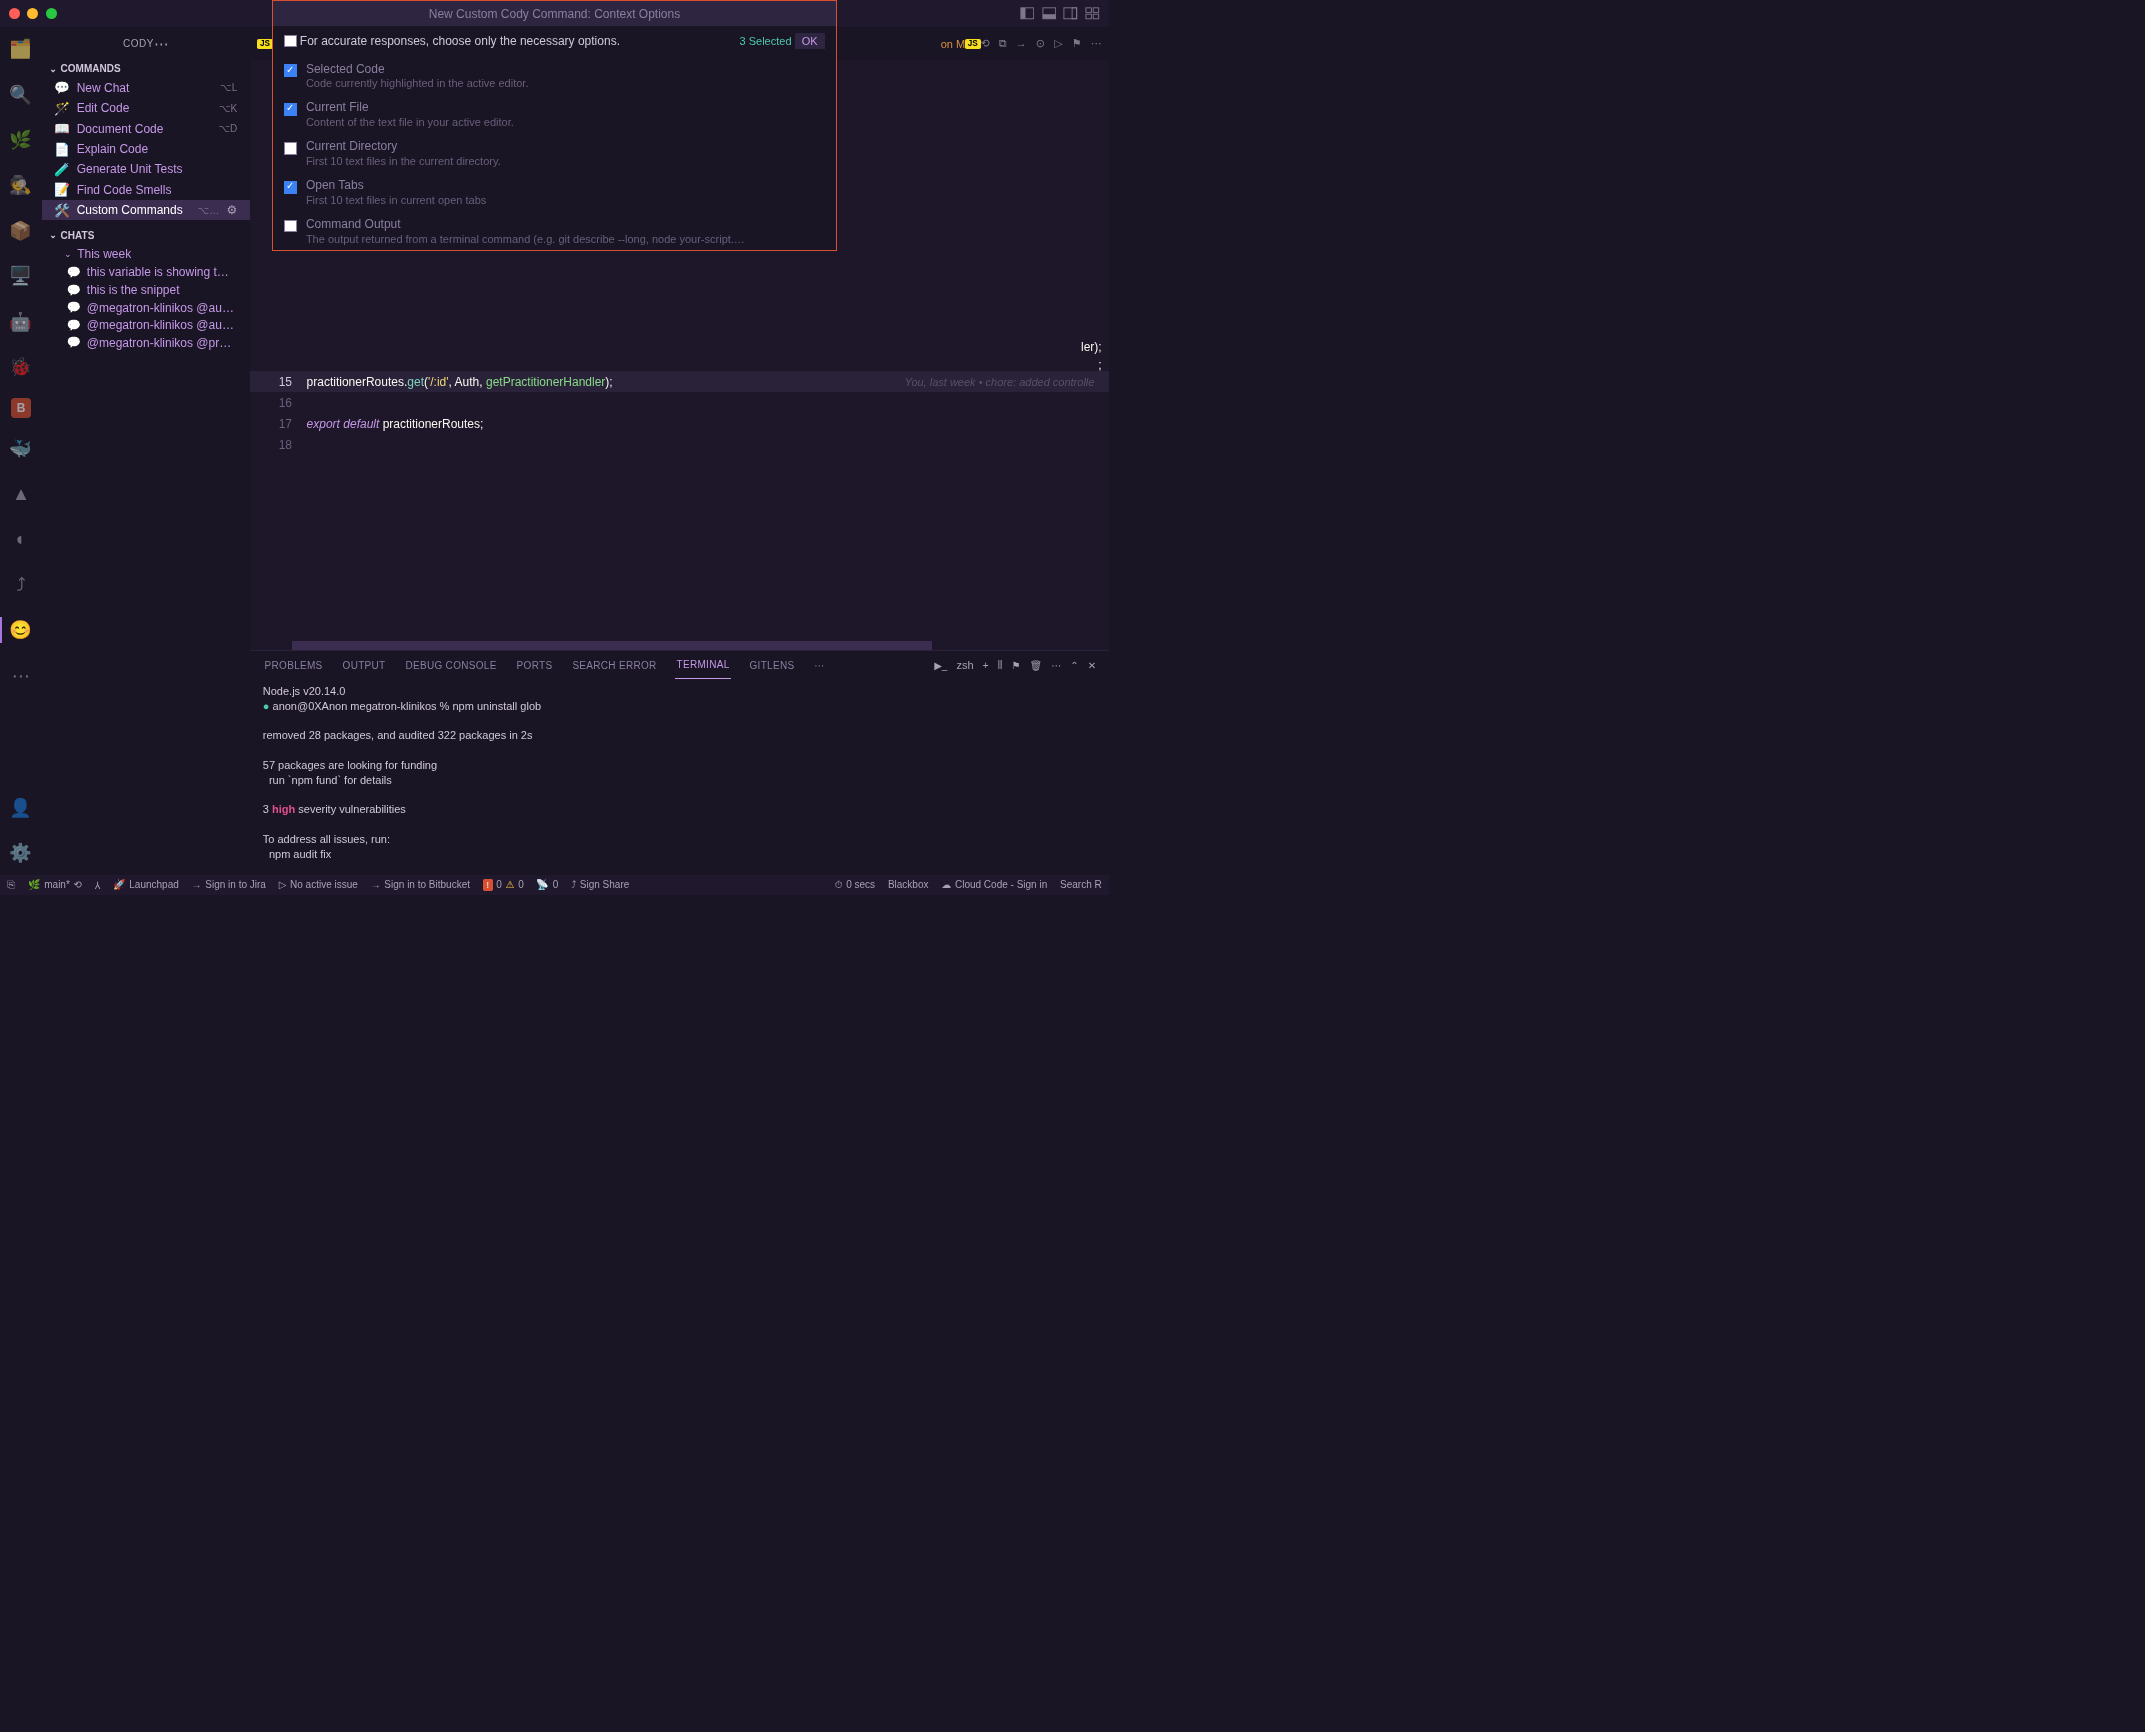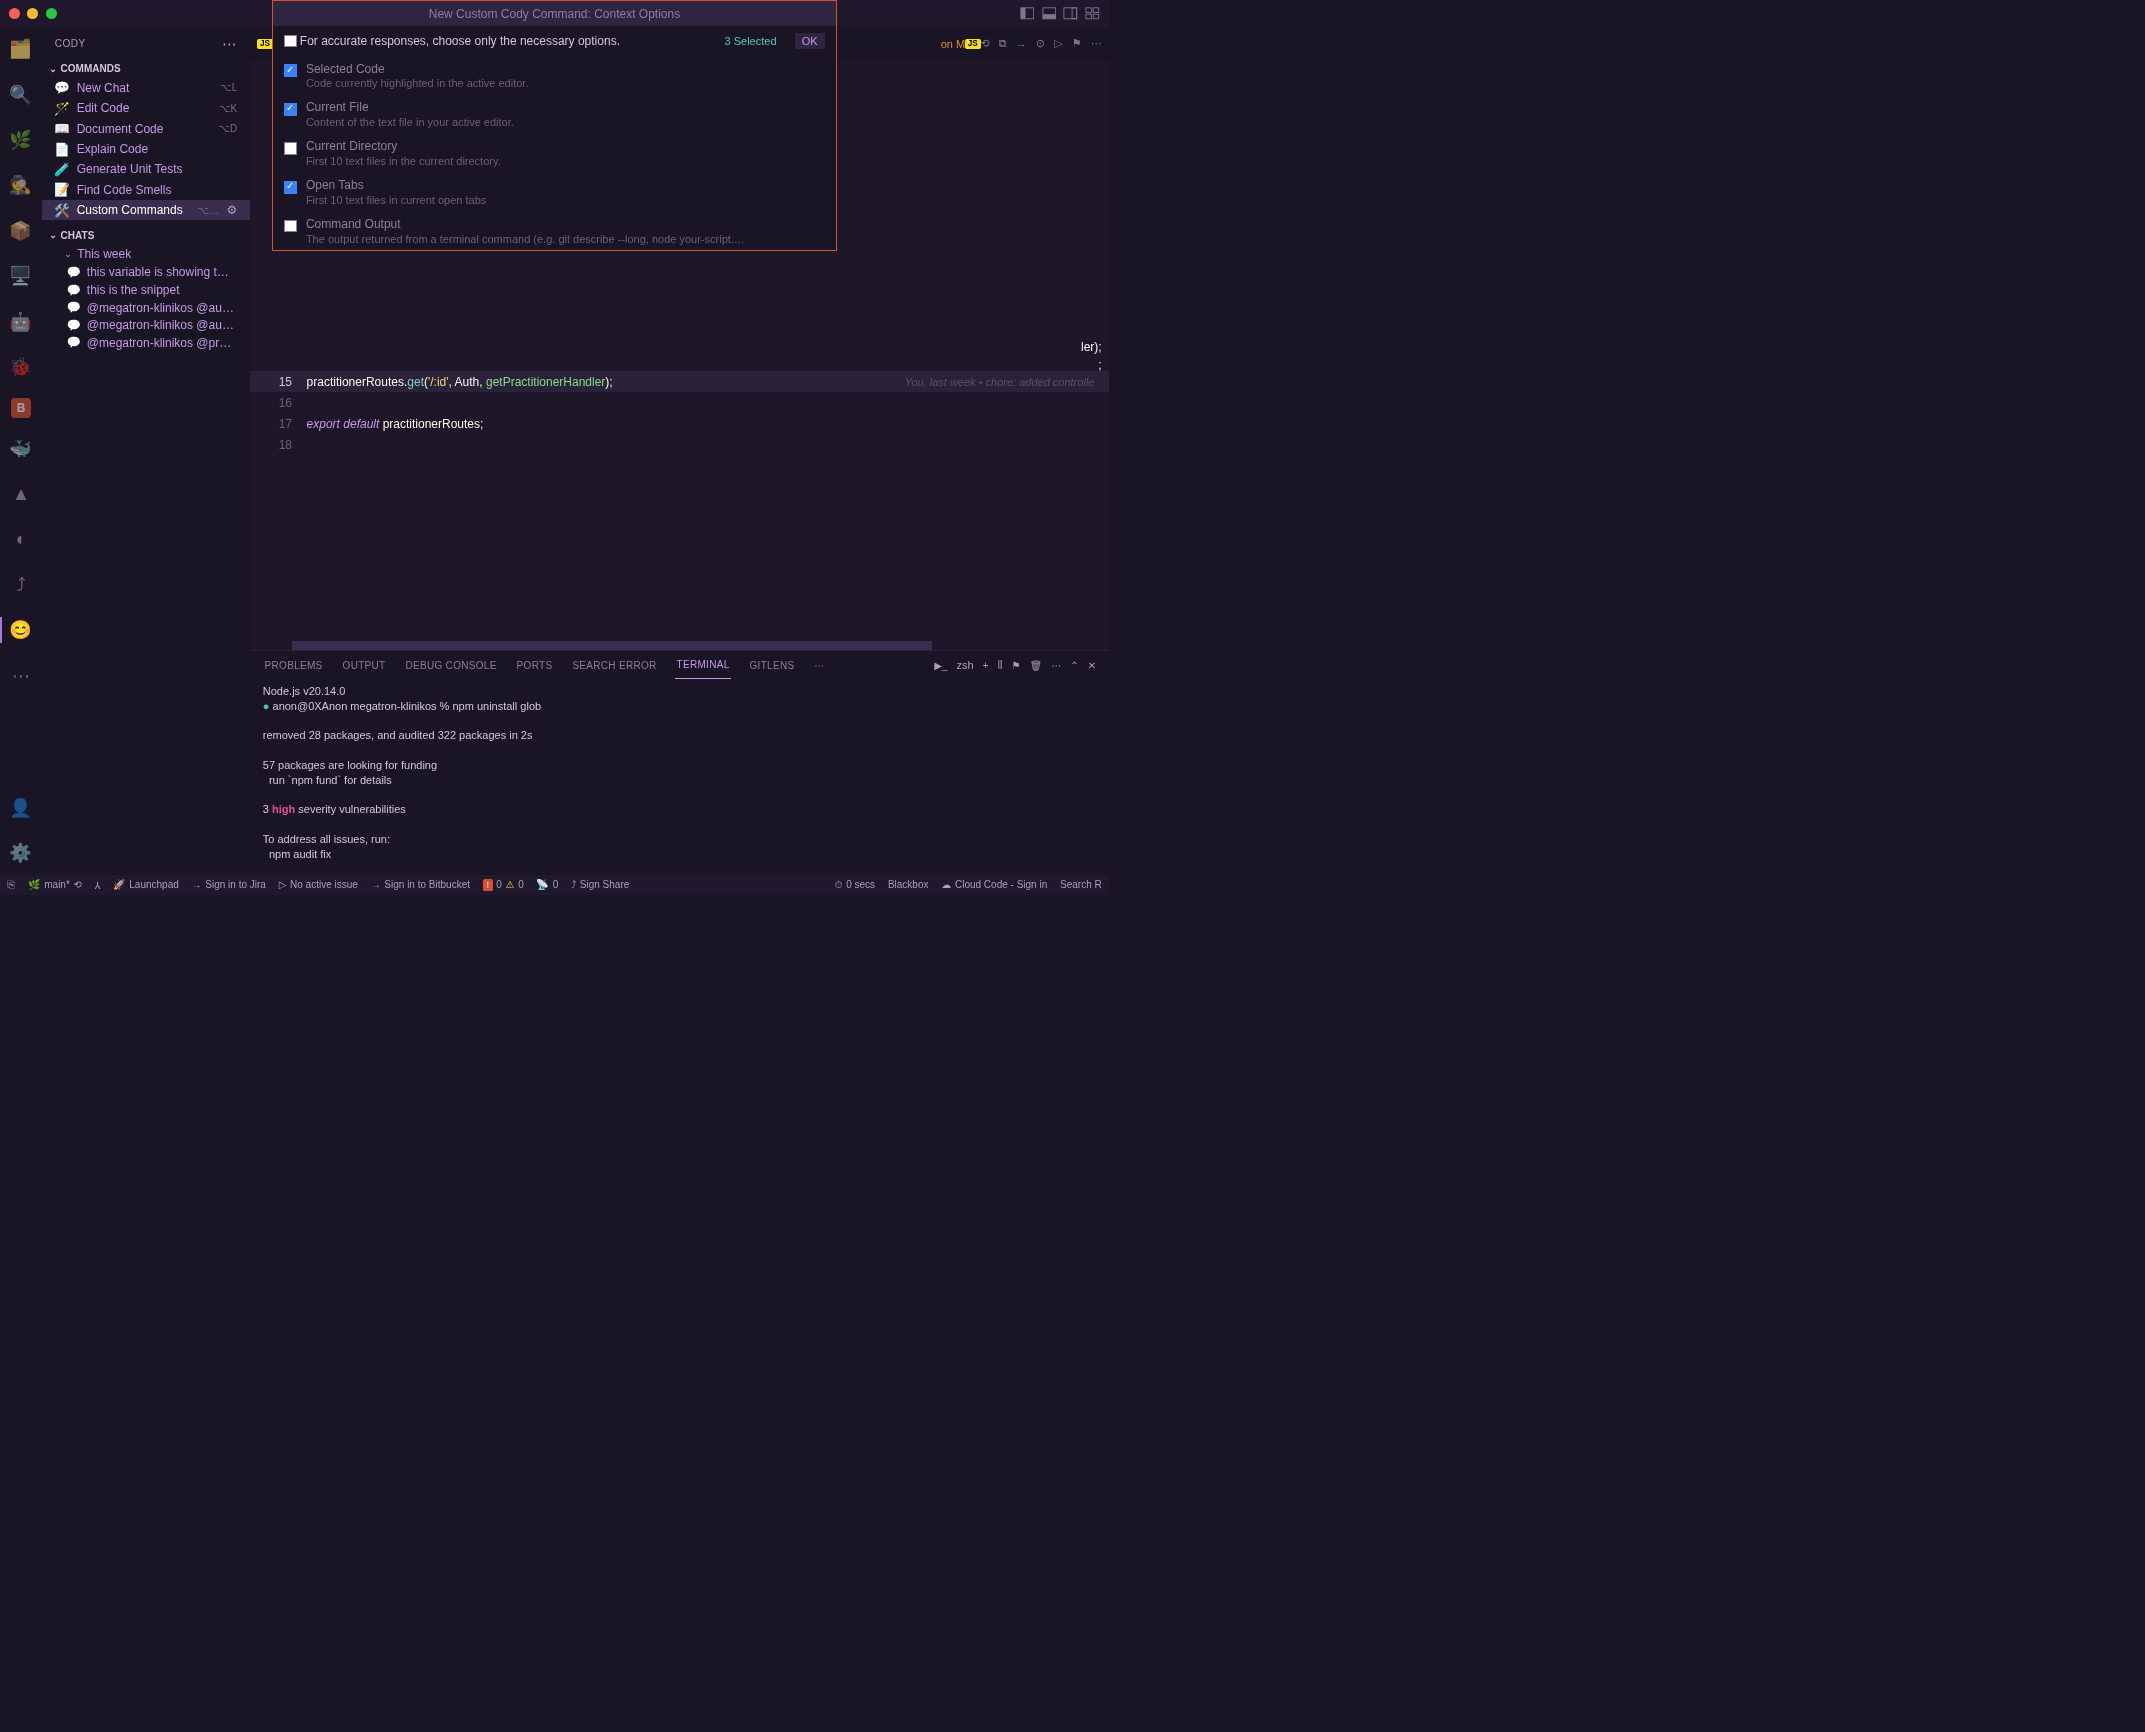--- a/index.html
+++ b/index.html
@@ -21,21 +21,21 @@
 
 
 .activity-bar { width: 42px; background: #1a1524; display: flex; flex-direction: column; align-items: center; padding-top: 7.3px; gap: 16.4px; }
 .activity-item { width: 29px; height: 29px; display: flex; align-items: center; justify-content: center; font-size: 18.3px; opacity: 0.6; cursor: pointer; position: relative; }
 .activity-item.active { opacity: 1; }
 .activity-item.active::before { content: ''; position: absolute; left: -6.4px; width: 1.8px; height: 25.6px; background: #a678de; }
 .activity-bar-bottom { margin-top: auto; margin-bottom: 7.3px; display: flex; flex-direction: column; gap: 16.4px; align-items: center; }
 
 
 .sidebar { width: 208px; background: #1a1524; display: flex; flex-direction: column; }
-.sidebar-header { height: 32px; display: flex; align-items: center; justify-content: space-between; padding: 0 12.8px; font-size: 10px; letter-spacing: 0.5px; }
+.sidebar-header { height: 32px; display: flex; align-items: center; justify-content: center; padding: 0 12.8px; font-size: 10px; letter-spacing: 0.5px; }
 .sidebar-header-actions { font-size: 14.6px; cursor: pointer; }
 .section-header { display: flex; align-items: center; gap: 3.7px; padding: 3.7px 7.3px; font-size: 10px; font-weight: 600; color: #d0c8dc; cursor: pointer; }
 .chevron { font-size: 9.1px; }
 .command-item { display: flex; align-items: center; gap: 7.3px; padding: 2.7px 12.8px; cursor: pointer; color: #c598e8; }
 .command-item.selected { background: #3a2d50; color: #fff; }
 .command-item .icon { width: 14.6px; font-size: 12.8px; }
 .command-shortcut { margin-left: auto; color: #7a7088; font-size: 10px; }
 .command-gear { color: #a8a0b5; }
 
 .chat-section { margin-top: 5.5px; }
@@ -66,21 +66,21 @@
 .blame { color: #5a5068; font-style: italic; margin-left: auto; font-size: 11px; }
 .hscroll { position: absolute; bottom: 0; left: 42px; height: 9.1px; width: 640px; background: #3a2d50; }
 
 
 .modal { position: absolute; top: 0; left: 272px; width: 565px; background: #1a1524; border: 1.8px solid #d85030; z-index: 100; }
 .modal-title { background: #2e2640; color: #8a7fa0; text-align: center; padding: 5.5px; font-size: 12px; }
 .modal-header-row { display: flex; align-items: center; padding: 7.3px 11px; gap: 3px; }
 .modal-checkbox { width: 12.8px; height: 12.8px; border: 0.9px solid #8a7fa0; background: #fff; cursor: pointer; flex-shrink: 0; }
 .modal-header-text { color: #d0c8dc; flex: 1; }
 .selected-count { color: #4ec9b0; font-size: 11px; }
-.ok-btn { background: #2e2640; color: #c598e8; padding: 1.8px 7.3px; font-size: 11px; cursor: pointer; margin-left: 15px; }
+.ok-btn { background: #2e2640; color: #c598e8; padding: 1.8px 7.3px; font-size: 11px; cursor: pointer; }
 .option-row { display: flex; padding: 5.5px 11px; gap: 9.1px; align-items: flex-start; }
 .option-row .modal-checkbox { margin-top: 2.7px; }
 .option-row .modal-checkbox.checked { background: #3b82f6; border-color: #3b82f6; position: relative; }
 .option-row .modal-checkbox.checked::after { content: '✓'; color: #fff; position: absolute; top: -1.8px; left: 0.9px; font-size: 10px; }
 .option-text { flex: 1; }
 .option-title { color: #8a7fa0; font-size: 12px; }
 .option-desc { color: #6a5f7c; font-size: 11px; margin-top: 1.8px; }
 
 
 .terminal-panel { height: 225px; background: #1a1524; border-top: 0.9px solid #2a2238; display: flex; flex-direction: column; }

